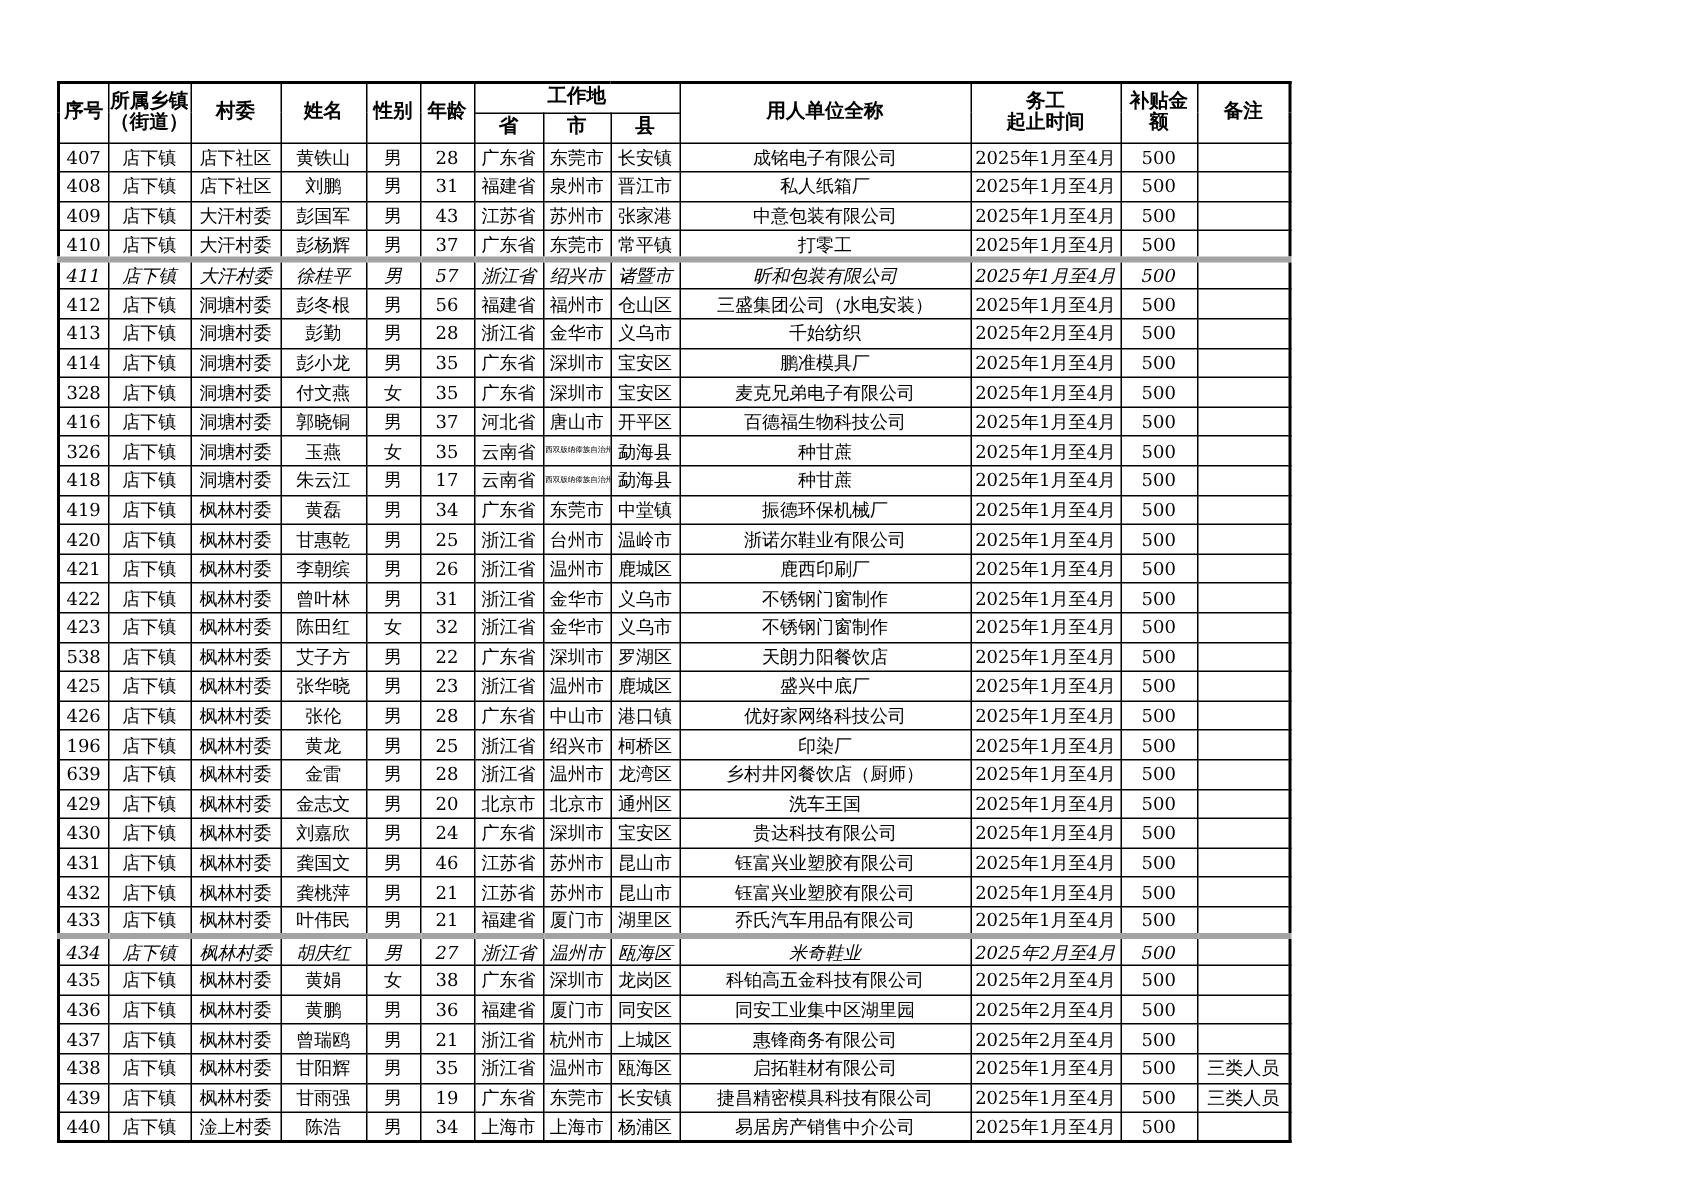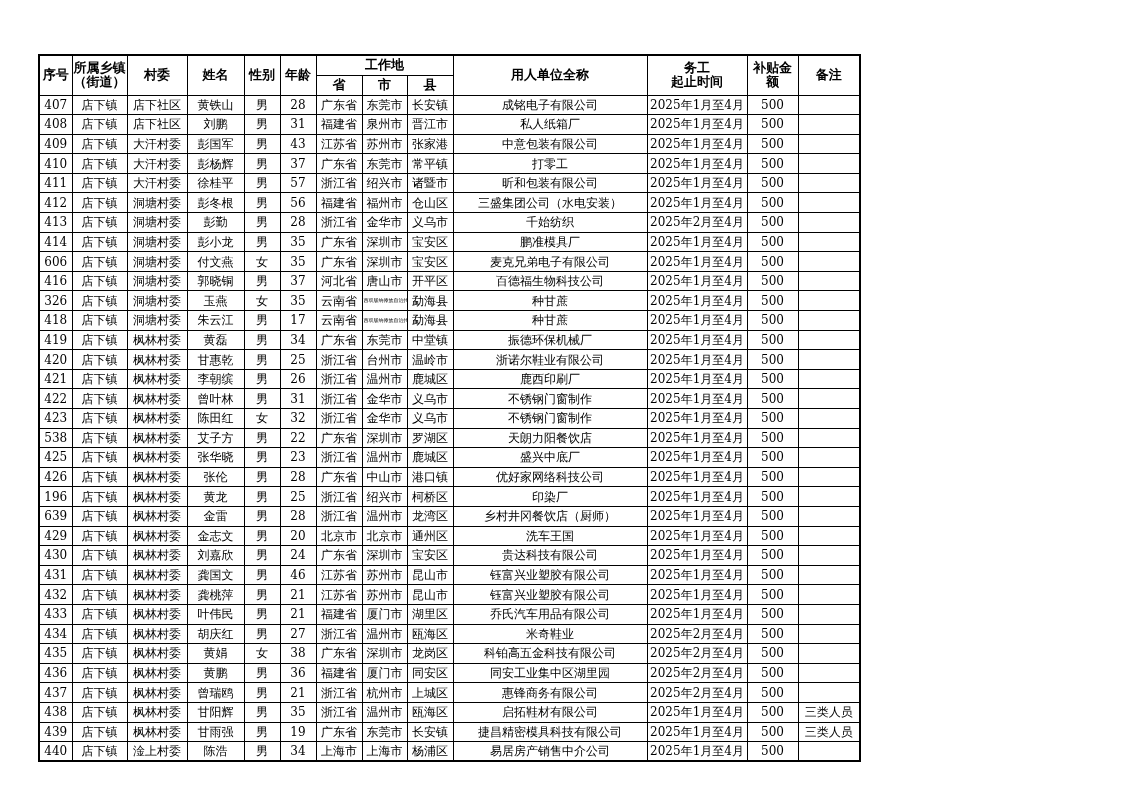--- a/index.html
+++ b/index.html
@@ -26,21 +26,21 @@
   .roster thead tr { height:20px; }
   .roster th {
     font-weight:bold;
     font-size:13px;
     line-height:1.12;
     white-space:pre-line;
   }
   .roster tbody tr { height:19.6px; }
   .roster td { font-size:12px; line-height:1; }
   .roster td.tiny { font-size:5px; letter-spacing:0; }
-  .roster tr.page-break td { border-top:1px solid #a3a3a3; }
+  .roster tr.page-break td { border-top:4px solid #a3a3a3;font-style:italic; }
 </style>
 </head>
 <body>
 
 <div class="sheet">
   <table class="roster">
     <colgroup>
       <col style="width:33px">
         <col style="width:55px">
         <col style="width:60px">
@@ -192,21 +192,21 @@
           <td>35</td>
           <td>广东省</td>
           <td>深圳市</td>
           <td>宝安区</td>
           <td>鹏准模具厂</td>
           <td>2025年1月至4月</td>
           <td>500</td>
           <td></td>
         </tr>
         <tr>
-          <td>606</td>
+          <td>328</td>
           <td>店下镇</td>
           <td>洞塘村委</td>
           <td>付文燕</td>
           <td>女</td>
           <td>35</td>
           <td>广东省</td>
           <td>深圳市</td>
           <td>宝安区</td>
           <td>麦克兄弟电子有限公司</td>
           <td>2025年1月至4月</td>

